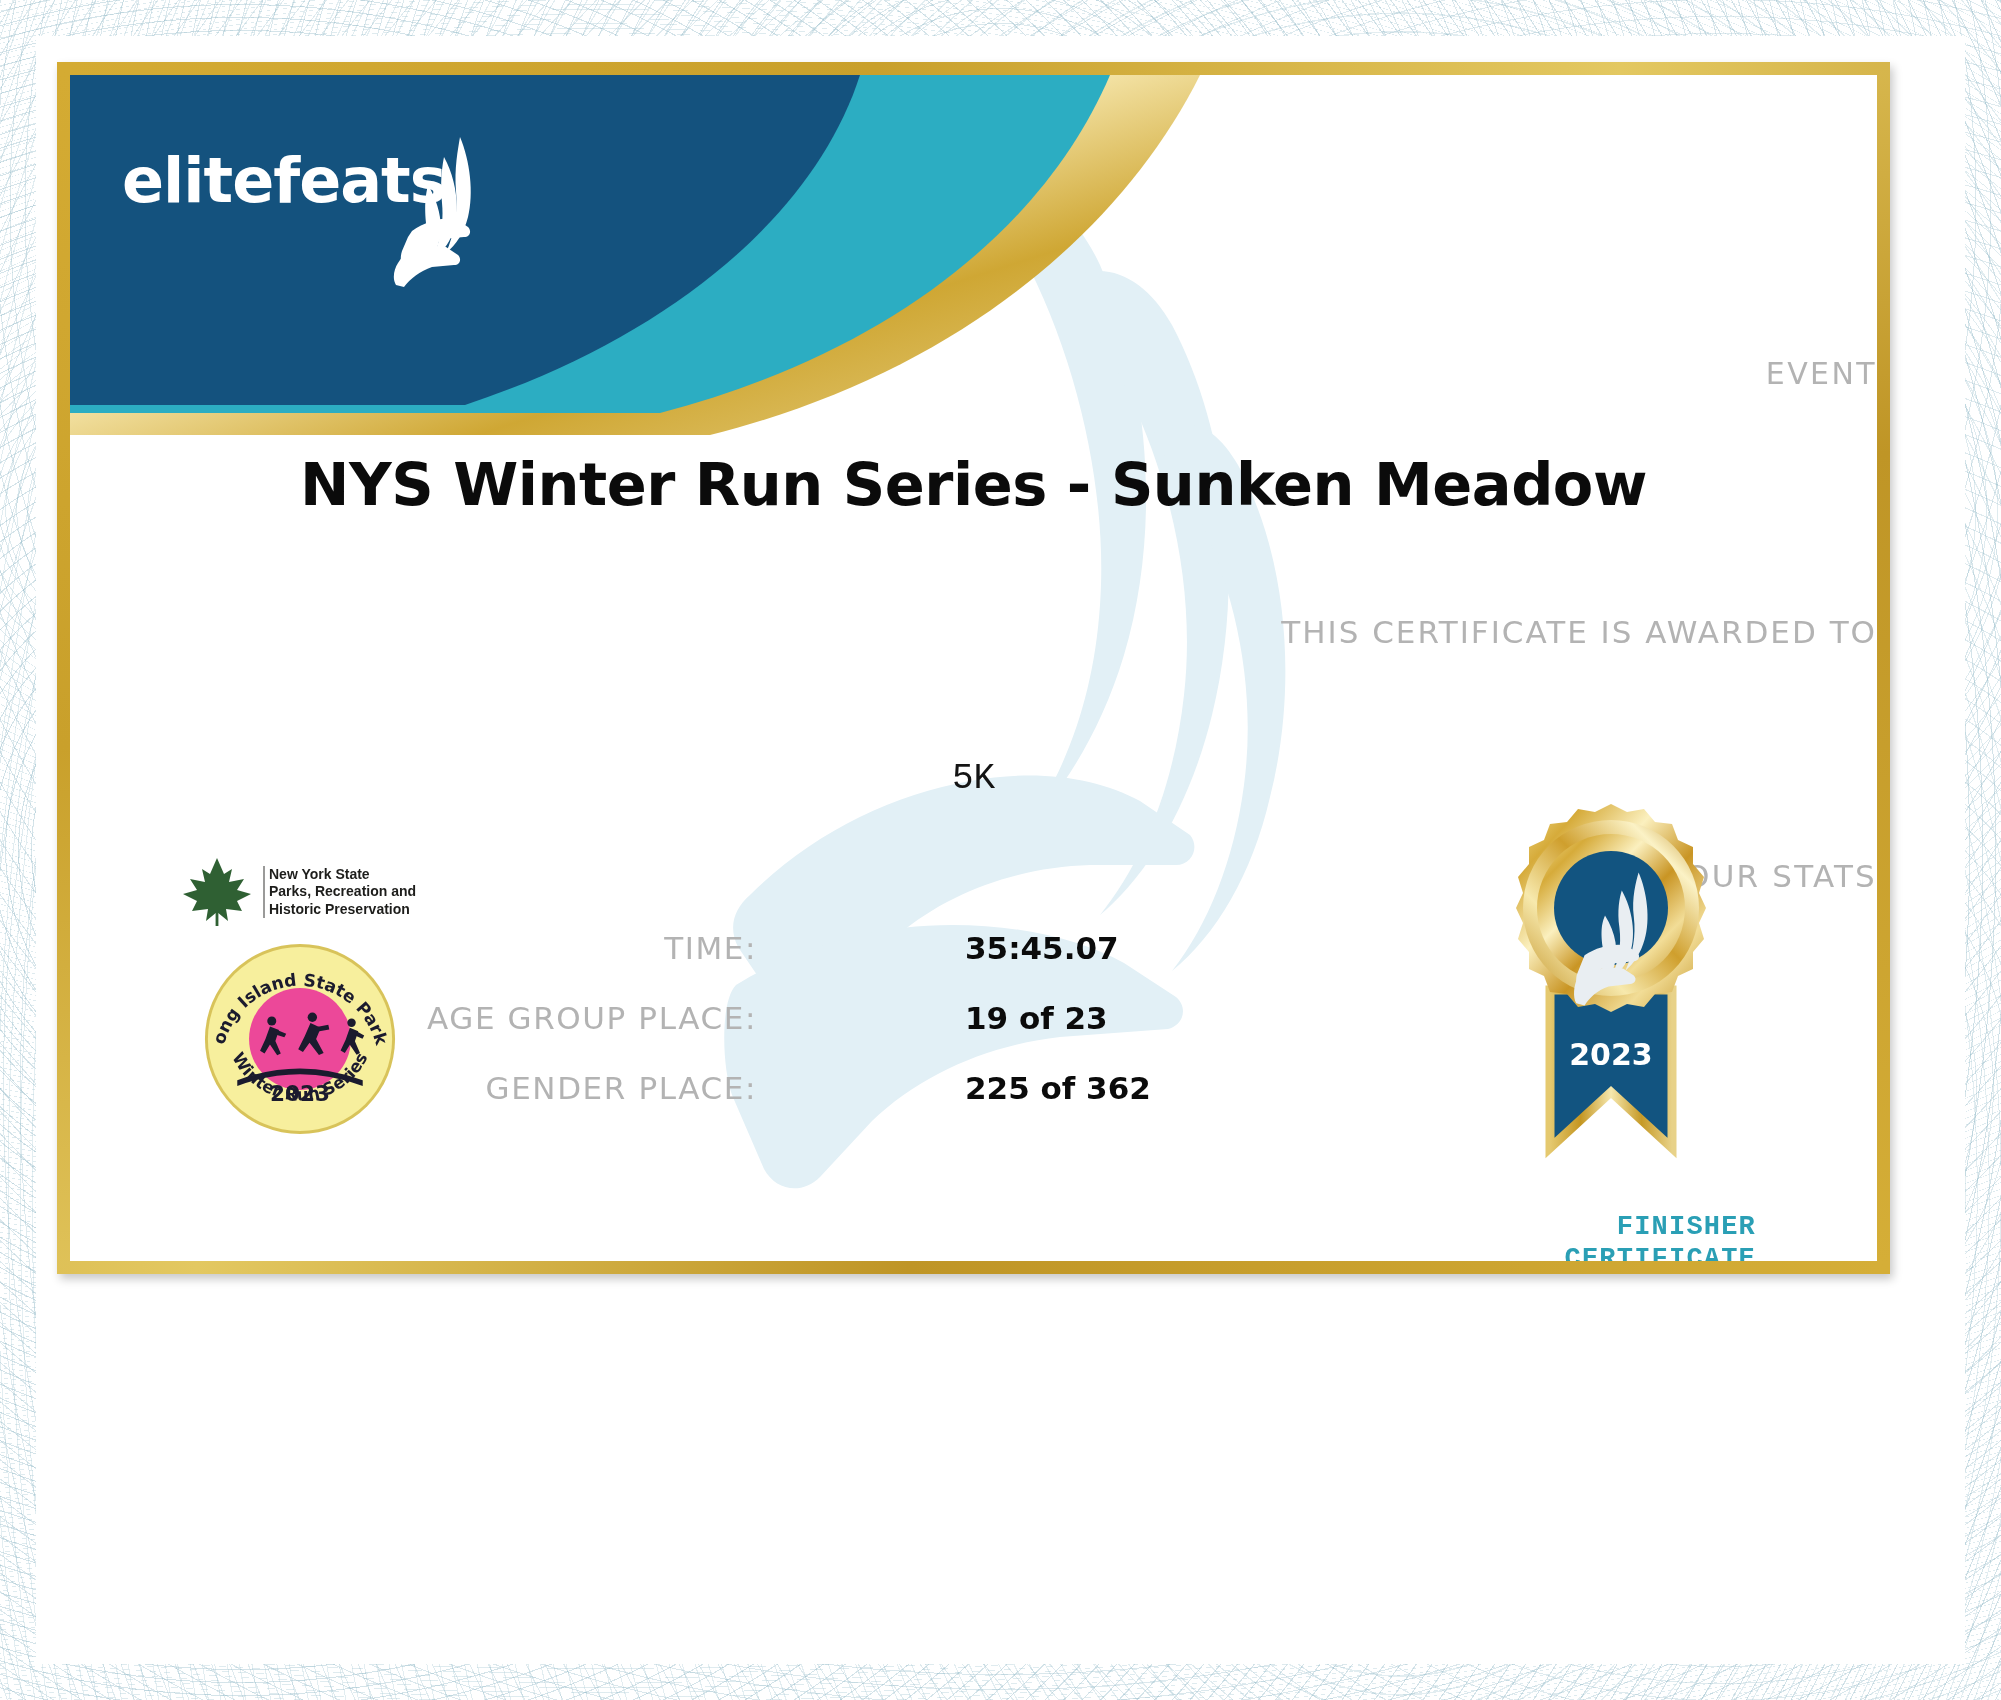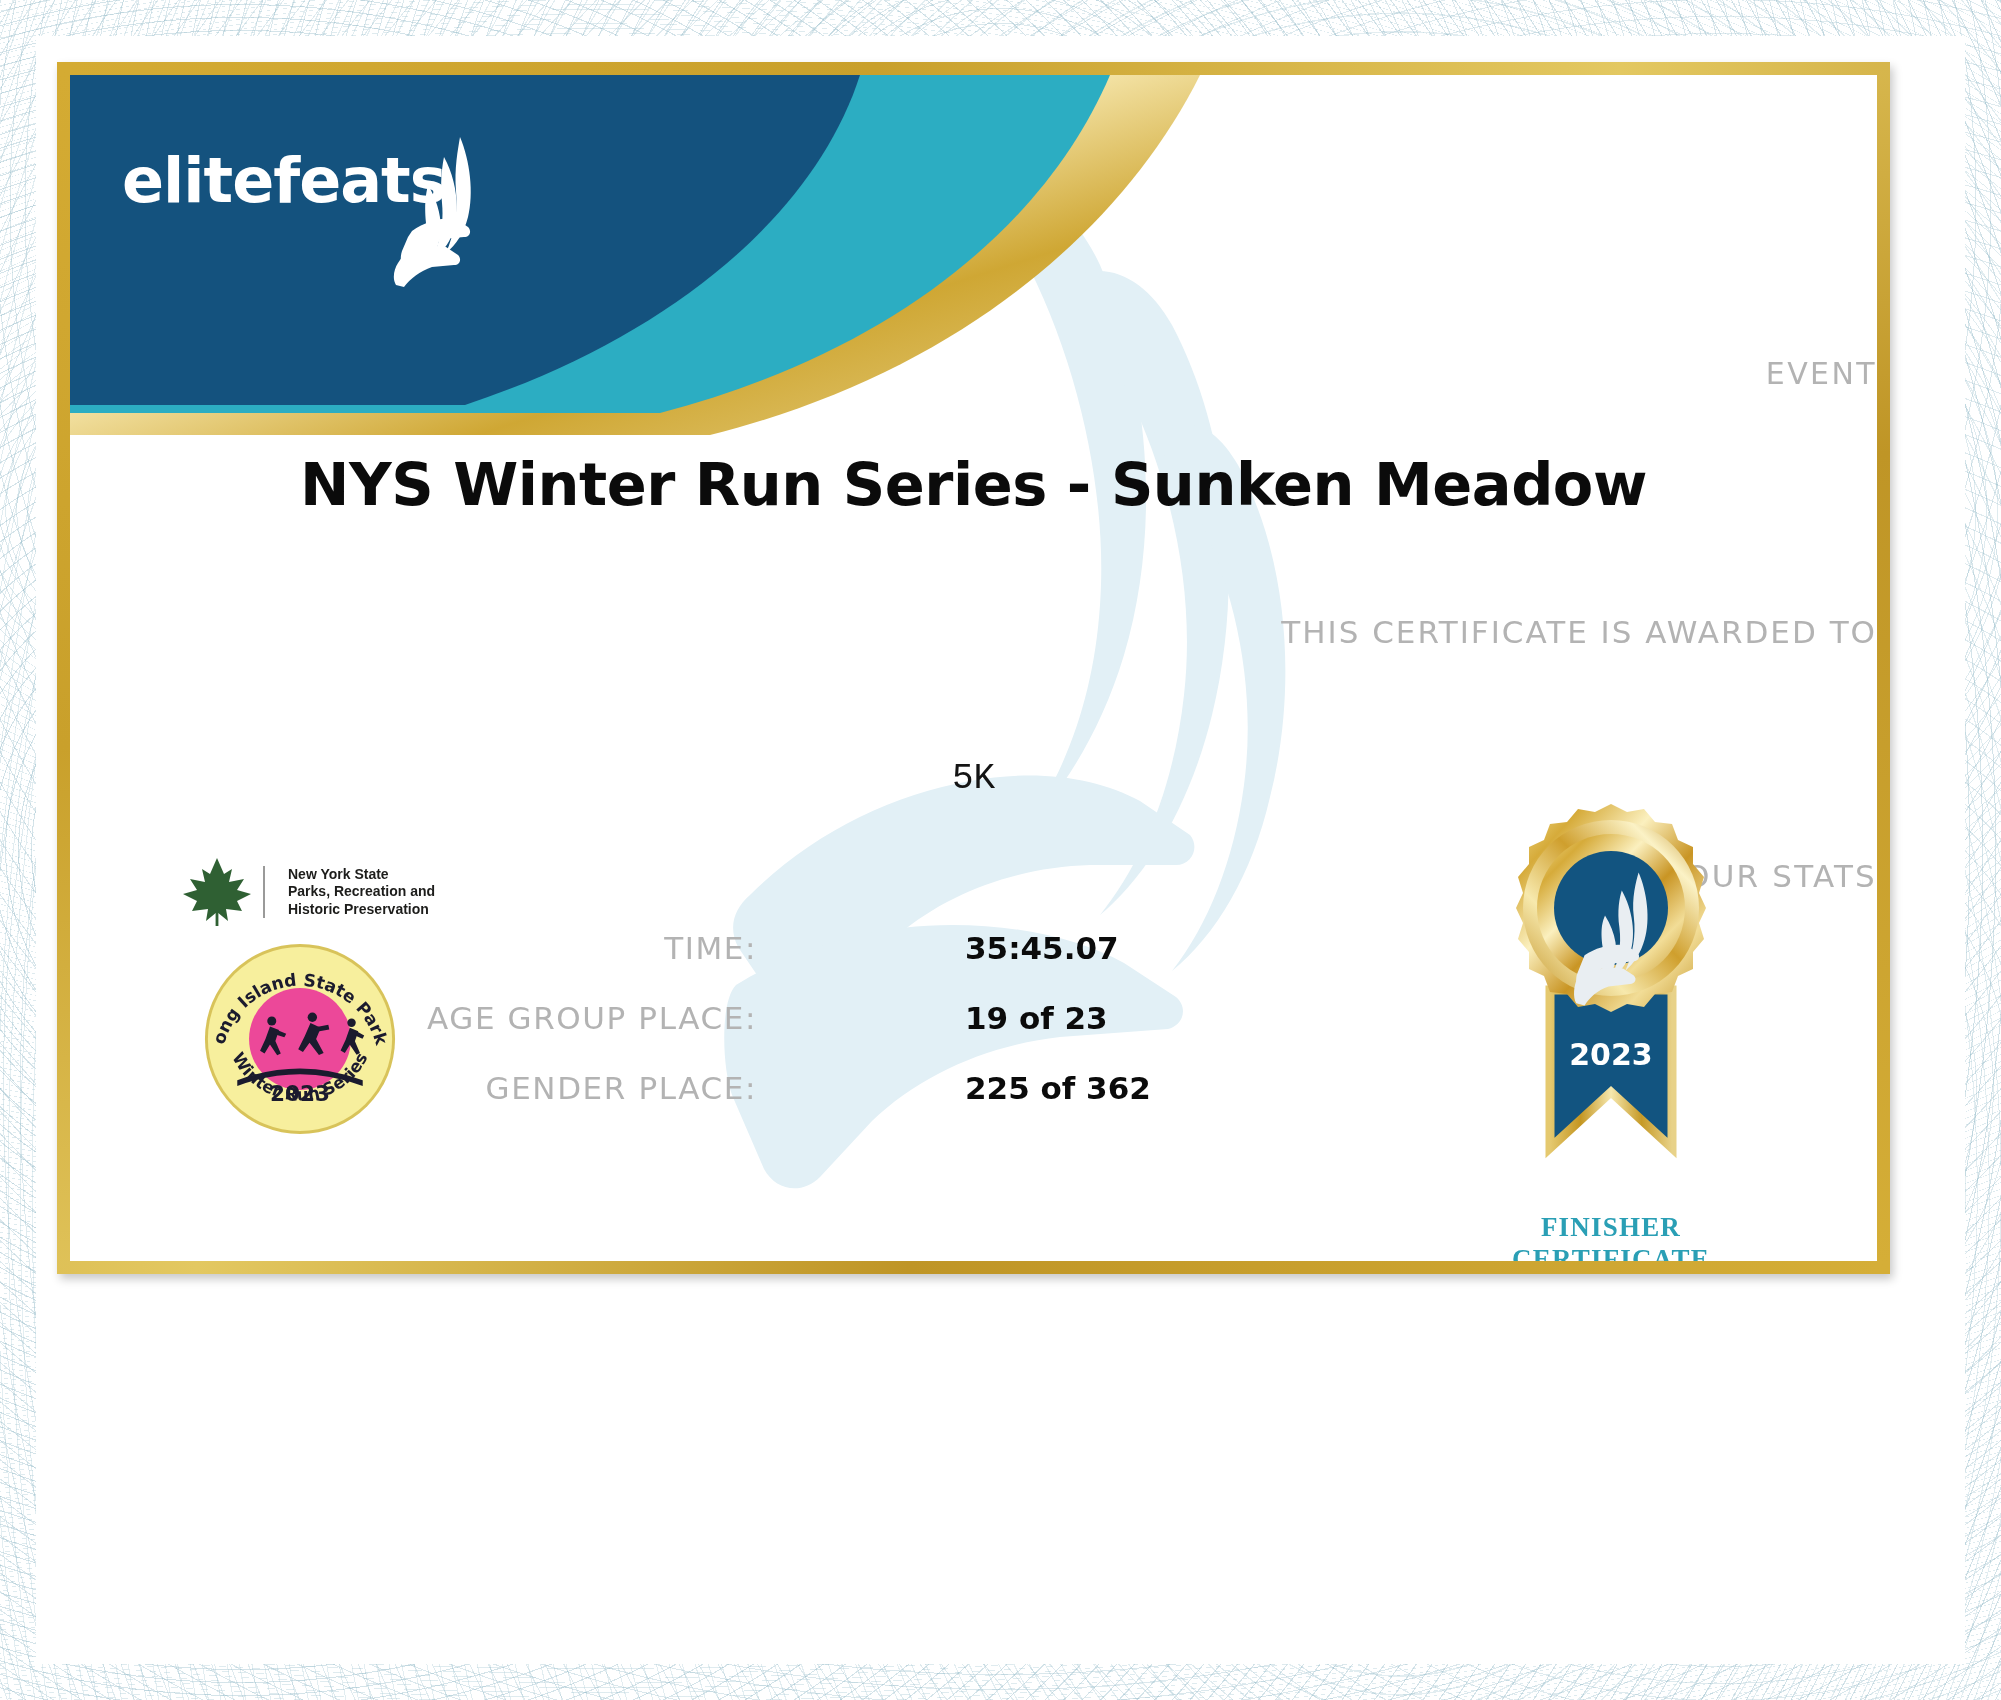--- a/index.html
+++ b/index.html
@@ -169,43 +169,43 @@
   .nys-row{
     display:flex;align-items:center;gap:9px;
   }
   .nys-text{
     font-family:"Liberation Sans", sans-serif;
     font-size:14px;
     line-height:1.22;
     color:#1d1d1b;
     font-weight:700;
     border-left:2px solid #9a9a99;
-    padding-left:23px;
+    padding-left:4px;
   }
   .seal{
     position:relative;
     margin-top:12px;margin-left:22px;
     width:196px;height:196px;
   }
 
   
   .medal{
     position:absolute;
     left:1396px;top:725px;
     width:290px;
   }
   .finisher-text{
     margin-top:8px;
-    text-align:center;
+    text-align:right;
     color:#2a9fb5;
     font-size:27px;
     font-weight:700;
     letter-spacing:1.2px;
     line-height:1.18;
-    font-family:Liberation Serif, serif;
+    font-family:Liberation Mono, monospace;
   }
 </style>
 </head>
 <body>
 
 <div id="page">
 
   <div class="guilloche"></div>
   <div class="guilloche-mask"></div>
 

